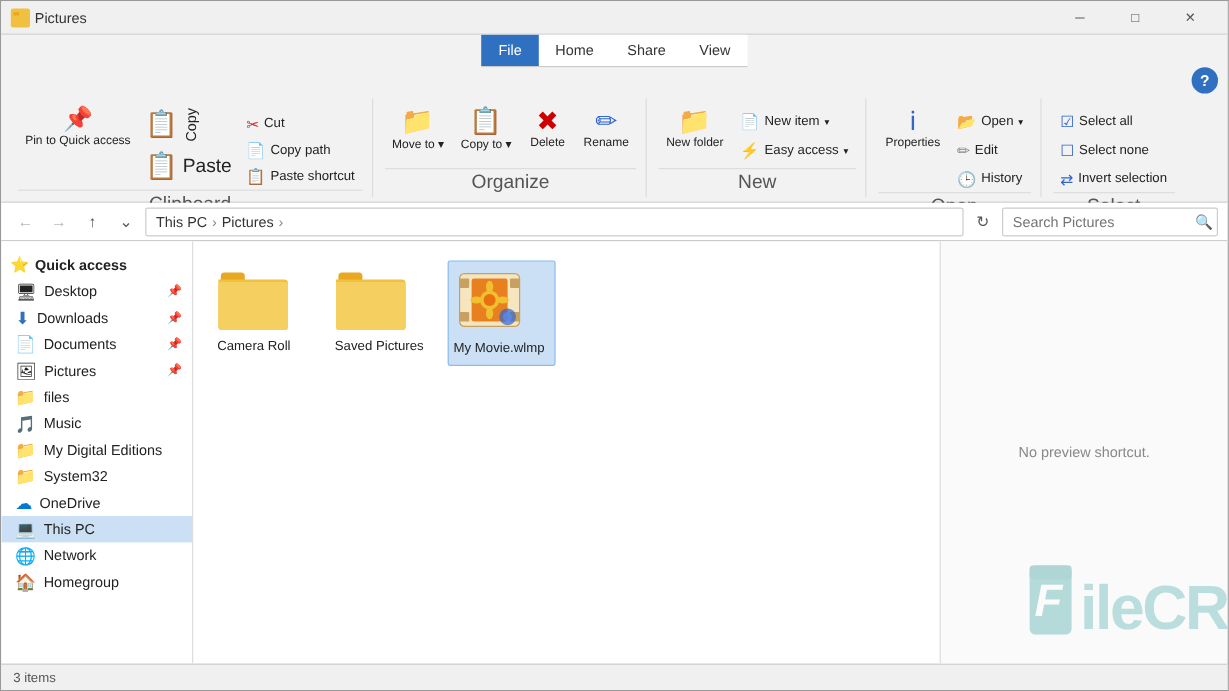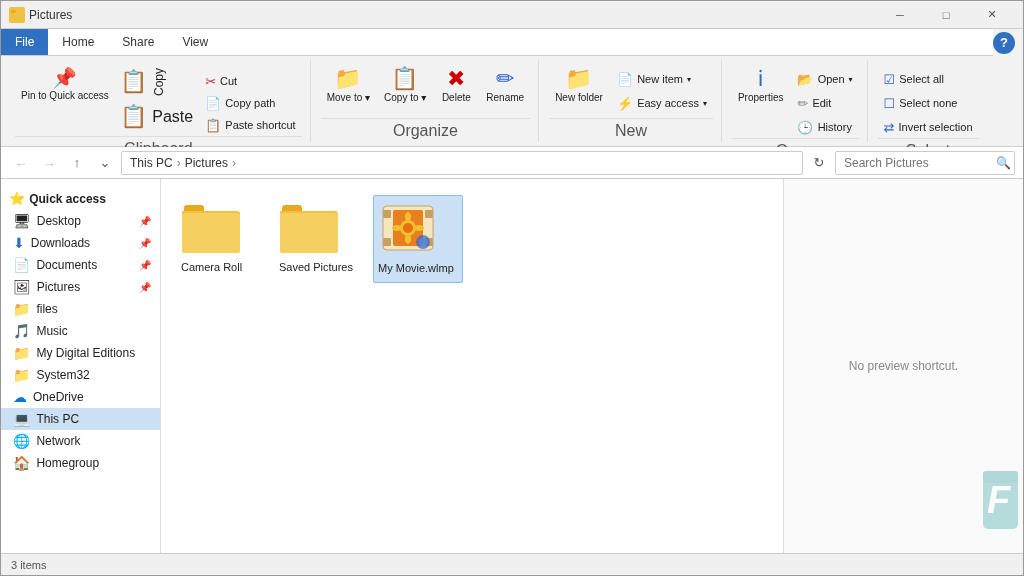--- a/index.html
+++ b/index.html
@@ -70,21 +70,21 @@
     .preview-pane { width: 240px; border-left: 1px solid #ddd; display: flex; flex-direction: column; align-items: center; justify-content: center; background: #fafafa; }
     .preview-text { font-size: 12px; color: #888; }
 
     
     .status-bar { height: 22px; background: #f0f0f0; border-top: 1px solid #ccc; display: flex; align-items: center; padding: 0 10px; font-size: 11px; color: #555; flex-shrink: 0; }
 
     
     .ribbon-help { margin-left: auto; display: flex; align-items: center; padding-right: 8px; }
     .help-btn { width: 22px; height: 22px; border-radius: 50%; background: #3070c0; color: #fff; display: flex; align-items: center; justify-content: center; font-size: 13px; font-weight: bold; cursor: pointer; }
 
-    .ribbon-tabs-row { display: flex; align-items: center; }
+    .ribbon-tabs-row { display: flex; align-items: center; flex-direction: column; }
 
     
     .icon-cut { color: #cc3333; }
     .icon-copy { color: #4477cc; }
     .icon-move { color: #3366cc; }
     .icon-copy2 { color: #3366cc; }
     .icon-delete { color: #cc0000; }
     .icon-rename { color: #3366cc; }
     .icon-newfolder { color: #f0c040; }
     .icon-selectall { color: #3366cc; }
@@ -406,20 +406,21 @@
     </div>
 
     <div class="filecr-watermark">
       <span class="wm-f" style="font-style:italic; font-weight:900; font-size:60px; color:#2a9d9d; opacity:0.6;">
         <svg width="45" height="58" viewBox="0 0 45 58">
           <rect x="5" y="0" width="35" height="58" rx="5" fill="#2a9d9d"></rect>
           <rect x="5" y="0" width="35" height="12" rx="3" fill="#1a8d8d"></rect>
           <text x="9" y="42" font-size="38" font-weight="900" font-family="Arial" fill="white" font-style="italic">F</text>
         </svg>
       </span>
+      <span style="font-size:52px; font-weight:900; color:#2a9d9d; opacity:0.55; letter-spacing:-2px; margin-left:2px;">ileCR</span>
     </div>
 
   </div>
 </div>
 
 <div class="status-bar">
   <span>3 items</span>
 </div>
 
 </body></html>

